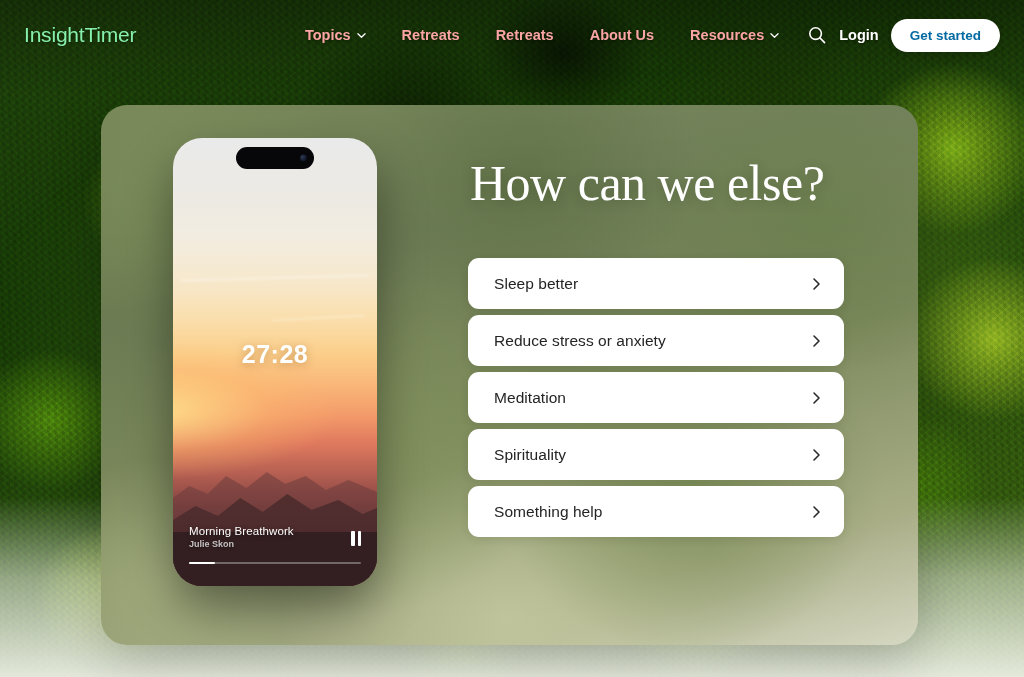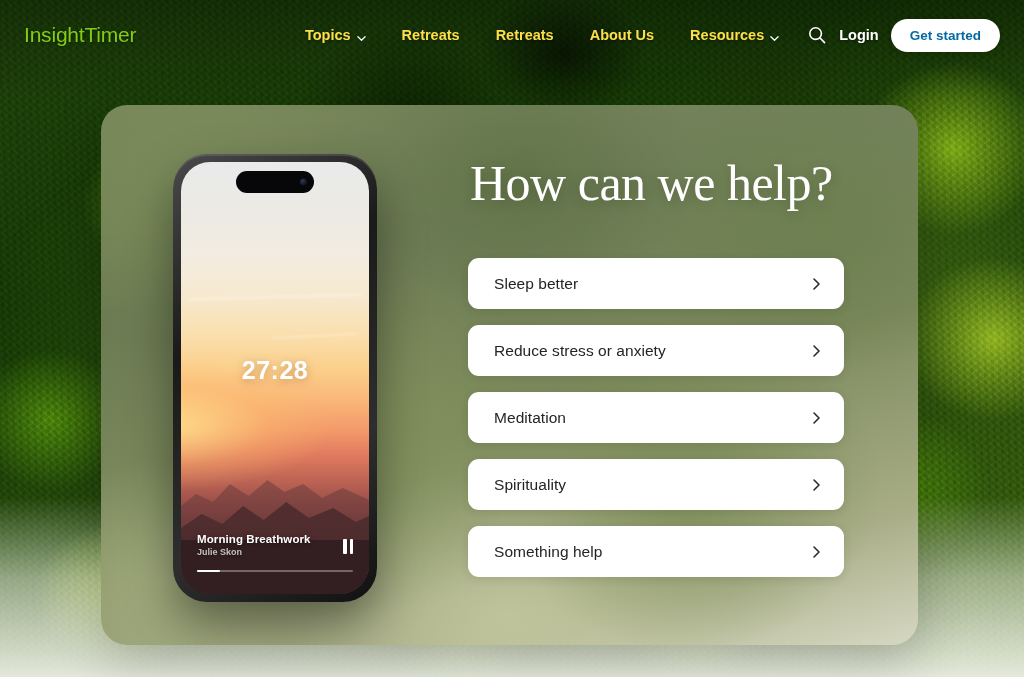--- a/index.html
+++ b/index.html
@@ -59,34 +59,34 @@
     background:linear-gradient(to bottom, rgba(0,0,0,.30), rgba(0,0,0,0));
     pointer-events:none;
   }
 
   
   .navbar {
     position:absolute; top:0; left:0; right:0; height:70px;
     display:flex; align-items:center; padding:0 24px; z-index:20;
   }
   .logo {
-    color:#84cc16; font-size:21px; letter-spacing:-.2px; white-space:nowrap;
+    color:#86efac; font-size:21px; letter-spacing:-.2px; white-space:nowrap;
     font-weight:400; text-shadow:0 1px 3px rgba(0,0,0,.35);
     cursor:pointer;
   }
   .logo .lw { font-weight:300; }
   .logo .tw { font-weight:500; }
 
   .nav-links {
     display:flex; align-items:center; gap:36px;
     margin-left:auto; margin-right:28px;
   }
   .nav-link {
-    color:#fde047; font-size:14.5px; font-weight:600; white-space:nowrap;
-    display:flex; align-items:flex-end; gap:6px; cursor:pointer;
+    color:#fca5a5; font-size:14.5px; font-weight:600; white-space:nowrap;
+    display:flex; align-items:center; gap:6px; cursor:pointer;
     text-shadow:0 1px 3px rgba(0,0,0,.45);
   }
   .chev-d { width:9px; height:9px; flex:0 0 auto; display:block; }
   .chev-d svg { display:block; }
 
   .nav-right { display:flex; align-items:center; gap:12px; }
   .search-btn { width:20px; height:20px; cursor:pointer; display:block;
     filter:drop-shadow(0 1px 2px rgba(0,0,0,.45)); }
   .login-link {
     color:#fff; font-size:14.5px; font-weight:600; cursor:pointer;
@@ -114,23 +114,23 @@
       linear-gradient(165deg, #70804f 0%, #6b7a52 28%, #7d8a5d 55%, #a8ad86 82%, #d6d8c2 100%);
     box-shadow:0 14px 50px rgba(0,0,0,.22);
   }
   .card::after {
     content:""; position:absolute; inset:0;
     background:linear-gradient(to bottom, rgba(255,255,255,.05), rgba(255,255,255,0) 40%);
   }
 
   
   .phone {
-    position:absolute; left:72px; top:49px; width:204px; height:448px;
+    position:absolute; left:72px; top:33px; width:204px; height:448px;
     background:linear-gradient(145deg,#4a4a4a,#1a1a1a 35%,#2e2e2e 70%,#111);
-    border-radius:34px; padding:8px;
+    border-radius:34px; padding:0;
     box-shadow:0 22px 48px rgba(0,0,0,.42), 0 2px 0 rgba(255,255,255,.12) inset;
     z-index:3;
   }
   .phone-screen {
     position:relative; width:100%; height:100%; border-radius:29px; overflow:hidden;
     background:linear-gradient(to bottom,
       #e9eaea 0%, #eceae4 12%, #f2ece0 22%, #f6e9cf 31%,
       #fadfae 40%, #fbcf8b 48%, #f9b778 55%, #f39a6a 62%,
       #e07a5e 68%, #b55f52 75%, #7d4040 83%, #4a2a2c 91%, #331f22 100%);
   }
@@ -164,41 +164,41 @@
   .timer {
     position:absolute; left:0; right:0; top:45%; text-align:center;
     color:#fff; font-size:25px; font-weight:700; letter-spacing:.5px;
     text-shadow:0 2px 8px rgba(120,60,20,.35); z-index:4;
   }
   .player {
     position:absolute; left:0; right:0; bottom:0; padding:0 16px 22px;
     z-index:4;
   }
   .player-row { display:flex; align-items:flex-end; justify-content:space-between; }
-  .track-title { color:#fff; font-size:11.5px; font-weight:700; letter-spacing:.1px;
+  .track-title { color:#fff; font-size:11.5px; font-weight:400; letter-spacing:.1px;
     text-shadow:0 1px 4px rgba(0,0,0,.5); }
   .track-artist { color:rgba(255,255,255,.72); font-size:9px; margin-top:2px;
     text-shadow:0 1px 3px rgba(0,0,0,.5);font-weight:bold; }
   .pause-btn { display:flex; gap:3px; cursor:pointer; padding-bottom:3px; }
   .pause-btn i { display:block; width:3.5px; height:15px; background:#fff; border-radius:1px; }
   .progress { margin-top:13px; height:2.5px; border-radius:2px;
     background:rgba(255,255,255,.32); cursor:pointer; }
   .progress .fill { height:100%; width:15%; border-radius:2px; background:#fff; }
 
   
   .panel {
     position:absolute; left:367px; top:52px; width:376px; z-index:3;
   }
   .headline {
     font-family:"Liberation Serif", serif;
     color:#fff; font-size:50px; line-height:1.04; font-weight:400;
     letter-spacing:-.5px; text-shadow:0 2px 12px rgba(40,50,20,.3);
     margin-left:2px;
   }
-  .options { margin-top:49px; display:flex; flex-direction:column; gap:16px; }
+  .options { margin-top:49px; display:flex; flex-direction:column; gap:6px; }
   .option {
     display:flex; align-items:center; justify-content:space-between;
     background:#fff; border-radius:11px; height:51px; padding:0 22px 0 26px;
     cursor:pointer; border:none; width:100%; font-family:inherit;
     box-shadow:0 2px 10px rgba(30,40,15,.12);
   }
   .option-label { color:#242424; font-size:15.5px; font-weight:400; letter-spacing:.05px; }
   .chev-r { width:11px; height:14px; display:block; flex:0 0 auto; }
   .chev-r svg { display:block; }
 </style>
@@ -298,21 +298,21 @@
           <div class="progress">
             <div class="fill" style="width: 15%;"></div>
           </div>
         </div>
 
       </div>
     </div>
 
     <div class="panel">
 
-      <div class="headline">How can we help?</div>
+      <div class="headline">How can we else?</div>
 
       <div class="options">
 
         <button class="option">
           <span class="option-label">Sleep better</span>
           <span class="chev-r">
             <svg viewBox="0 0 11 14">
                 <path d="M3 2 L8 7 L3 12" fill="none" stroke="#2b2b2b" stroke-width="1.6" stroke-linecap="round" stroke-linejoin="round"></path>
               </svg>
           </span>

